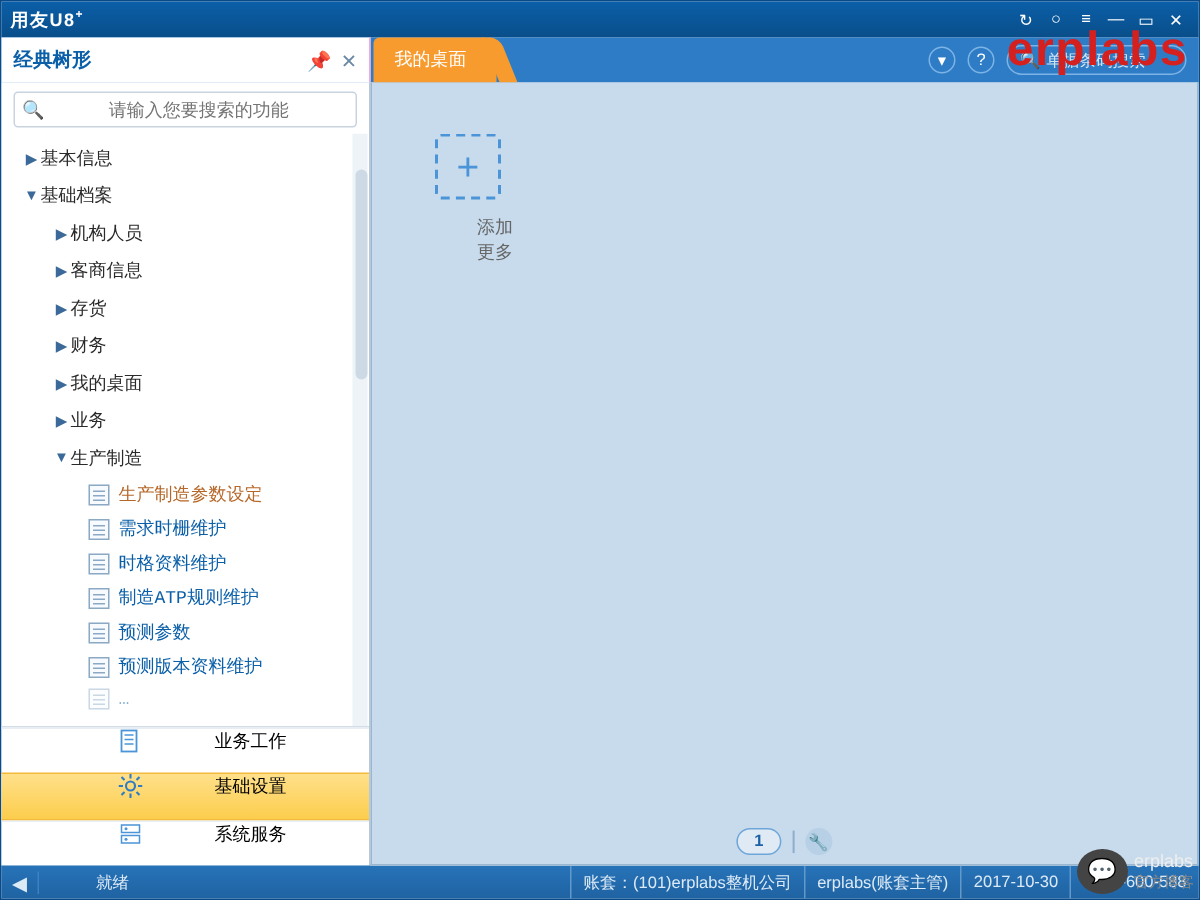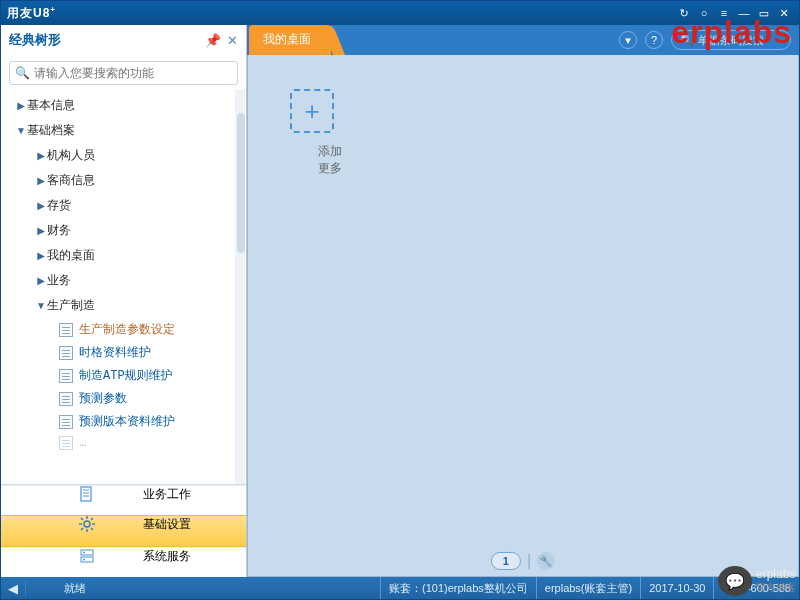--- a/index.html
+++ b/index.html
@@ -26,21 +26,21 @@
 .circle { width: 18px; height: 18px; border: 1px solid #7db4e6; border-radius: 50%; display: flex; align-items: center; justify-content: center; color: #fff; font-size: 11px; cursor: pointer; }
 .searchbar { display: flex; align-items: center; border: 1px solid #7db4e6; border-radius: 10px; padding: 1px 8px; color: #cfe4f6; font-size: 11px; height: 20px; min-width: 120px; }
 .searchbar .mag { margin-right: 4px; font-size: 11px; }
 
 
 .body { flex: 1; display: flex; min-height: 0; }
 
 
 .sidebar { width: 246px; background: #fff; border-right: 1px solid #b8c8d6; display: flex; flex-direction: column; }
 .searchrow { padding: 6px 8px 4px; }
-.searchinput { width: 100%; border: 1px solid #c7d4e0; border-radius: 3px; padding: 4px 6px 4px 24px; font-size: 12px; color: #888; background: #fff; }
+.searchinput { width: 100%; border: 1px solid #c7d4e0; border-radius: 3px; padding: 4px 6px 4px 24px; font-size: 12px; color: #888; background: #fff; text-align: center; }
 .searchwrap { position: relative; }
 .searchwrap .mag2 { position: absolute; left: 14px; top: 11px; color: #9aadbe; font-size: 12px; }
 .tree { flex: 1; overflow-y: auto; font-size: 12px; padding: 4px 0; position: relative; }
 .node { display: flex; align-items: center; padding: 4px 0; cursor: pointer; white-space: nowrap; }
 .node .caret { width: 12px; text-align: center; color: #3b6a9a; font-size: 10px; }
 .node .lbl { color: #2a2a2a; }
 .leaf { display: flex; align-items: center; padding: 3px 0 3px 0; cursor: pointer; }
 .leaf .doc { width: 14px; height: 14px; border: 1px solid #8ba8c4; margin-right: 6px; position: relative; background: #f7fbff; }
 .leaf .doc::after { content:""; position:absolute; left:2px; top:3px; right:2px; height:1px; background:#8ba8c4; box-shadow: 0 3px 0 #8ba8c4, 0 6px 0 #8ba8c4; }
 .leaf .ll { color: #0b5fa8; font-size: 12px; font-family: Liberation Mono, monospace; }
@@ -157,20 +157,24 @@
             <span class="lbl">业务</span>
           </div>
         <div class="node" style="padding-left:34px">
             <span class="caret">▼</span>
             <span class="lbl">生产制造</span>
           </div>
 
         <div class="leaf sel" style="padding-left:58px">
             <span class="doc"></span>
             <span class="ll">生产制造参数设定</span>
+          </div>
+        <div class="leaf" style="padding-left:58px">
+            <span class="doc"></span>
+            <span class="ll">需求时栅维护</span>
           </div>
         <div class="leaf" style="padding-left:58px">
             <span class="doc"></span>
             <span class="ll">时格资料维护</span>
           </div>
         <div class="leaf" style="padding-left:58px">
             <span class="doc"></span>
             <span class="ll">制造ATP规则维护</span>
           </div>
         <div class="leaf" style="padding-left:58px">

